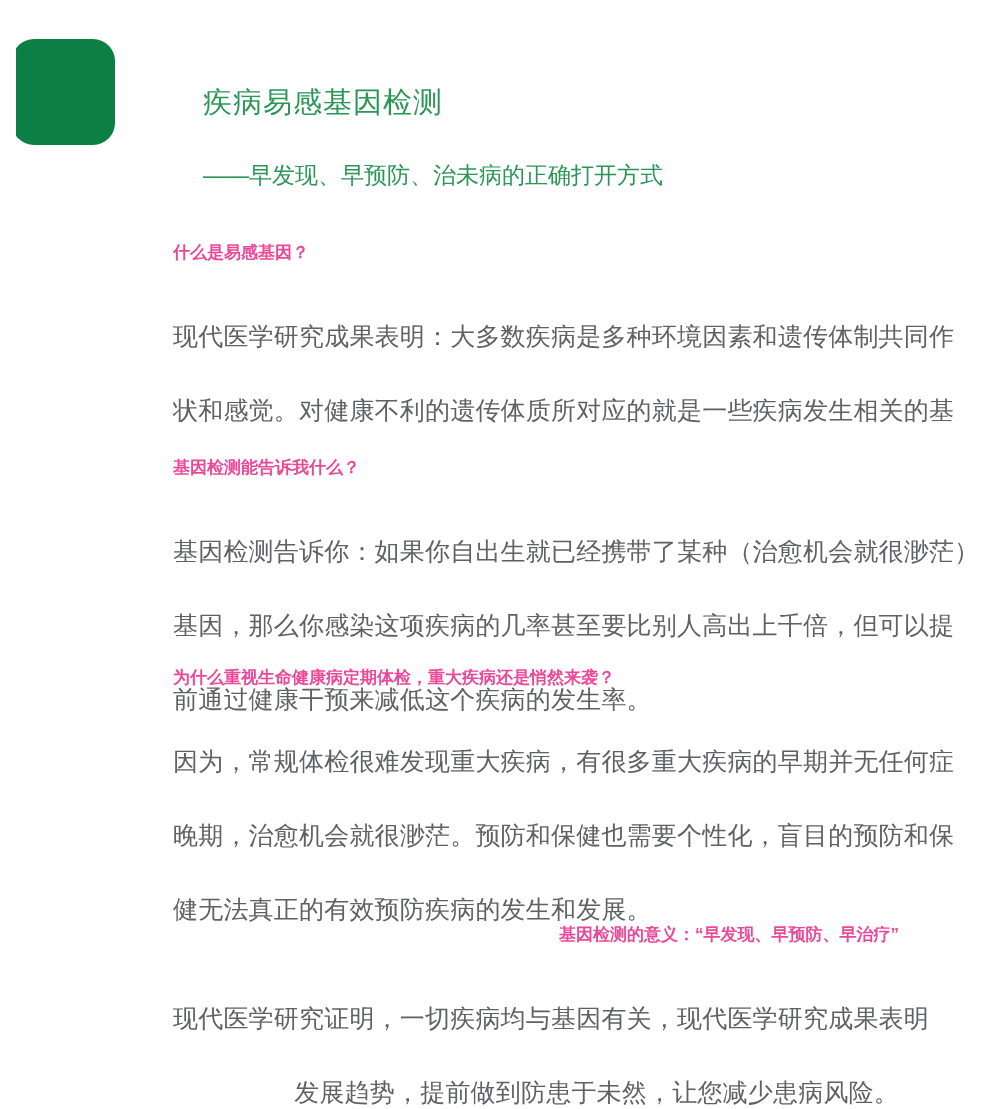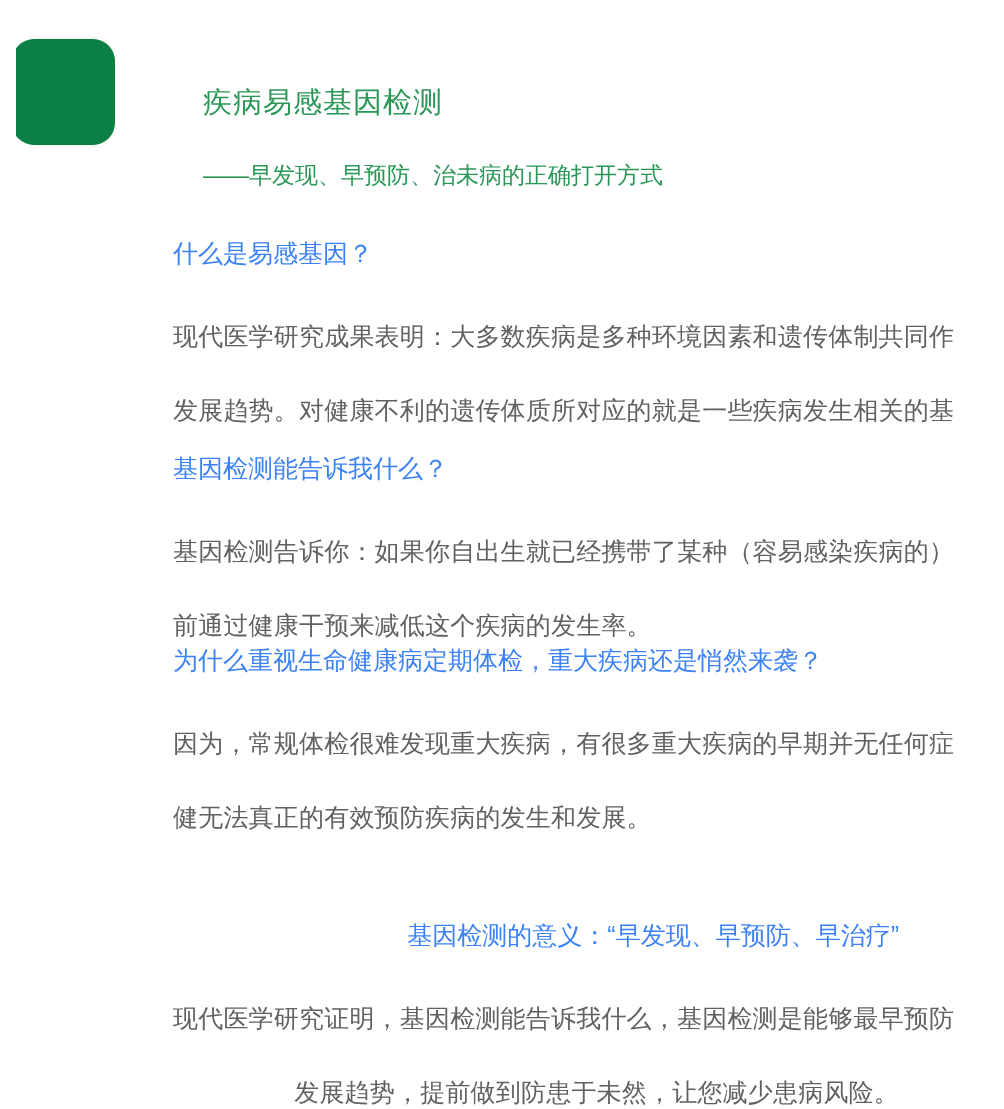--- a/index.html
+++ b/index.html
@@ -42,27 +42,27 @@
   .title-line2 {
     font-size: 23px;
     line-height: 42px;
     font-weight: 500;
     margin-top: 2px;
     text-align: right;
   }
   .section { position: absolute; left: 125px; width: 790px; }
   .sec-1 { top: 190px; }
   .sec-2 { top: 405px; }
-  .sec-3 { top: 597px; }
+  .sec-3 { top: 615px; }
   .sec-4 { top: 872px; text-align: right; }
   .section-heading {
-    font-size: 25px;
+    font-size: 17px;
     line-height: 30px;
-    font-weight: normal;
-    color: #3b82f6;
+    font-weight: bold;
+    color: #ec4899;
     margin-bottom: 15px;
     white-space: nowrap;
   }
   .body-line {
     font-size: 25px;
     line-height: 42px;
     color: #606163;
     white-space: nowrap;
     letter-spacing: 0.2px;
   }
@@ -75,34 +75,36 @@
   <div class="accent-block"></div>
 
   <div class="title-wrap">
     <div class="title-line1">疾病易感基因检测</div>
     <div class="title-line2">——早发现、早预防、治未病的正确打开方式</div>
   </div>
 
   <div class="section sec-1">
     <div class="section-heading">什么是易感基因？</div>
     <div class="body-line">现代医学研究成果表明：大多数疾病是多种环境因素和遗传体制共同作</div>
-    <div class="body-line">发展趋势。对健康不利的遗传体质所对应的就是一些疾病发生相关的基</div>
+    <div class="body-line">状和感觉。对健康不利的遗传体质所对应的就是一些疾病发生相关的基</div>
   </div>
 
   <div class="section sec-2">
     <div class="section-heading">基因检测能告诉我什么？</div>
-    <div class="body-line">基因检测告诉你：如果你自出生就已经携带了某种（容易感染疾病的）</div>
+    <div class="body-line">基因检测告诉你：如果你自出生就已经携带了某种（治愈机会就很渺茫）</div>
+    <div class="body-line">基因，那么你感染这项疾病的几率甚至要比别人高出上千倍，但可以提</div>
     <div class="body-line">前通过健康干预来减低这个疾病的发生率。</div>
   </div>
 
   <div class="section sec-3">
     <div class="section-heading">为什么重视生命健康病定期体检，重大疾病还是悄然来袭？</div>
     <div class="body-line">因为，常规体检很难发现重大疾病，有很多重大疾病的早期并无任何症</div>
+    <div class="body-line">晚期，治愈机会就很渺茫。预防和保健也需要个性化，盲目的预防和保</div>
     <div class="body-line">健无法真正的有效预防疾病的发生和发展。</div>
   </div>
 
   <div class="section sec-4">
     <div class="section-heading">基因检测的意义：“早发现、早预防、早治疗”</div>
-    <div class="body-line">现代医学研究证明，基因检测能告诉我什么，基因检测是能够最早预防</div>
+    <div class="body-line">现代医学研究证明，一切疾病均与基因有关，现代医学研究成果表明</div>
     <div class="body-line">发展趋势，提前做到防患于未然，让您减少患病风险。</div>
   </div>
 
 </div>
 
 </body></html>

